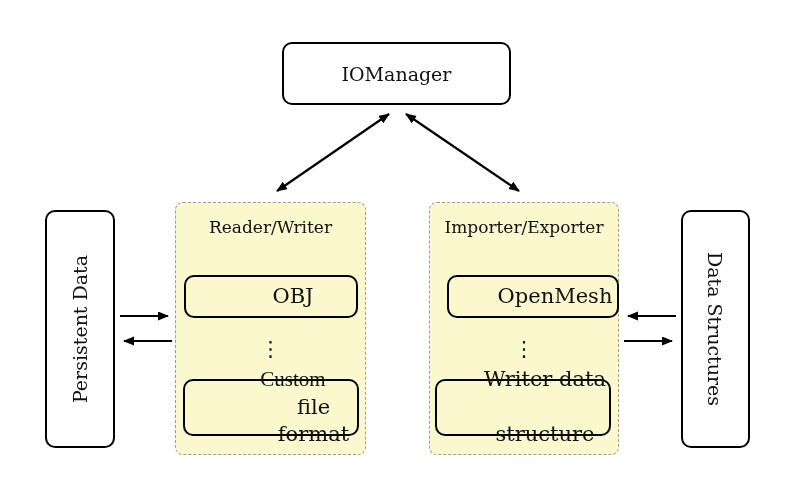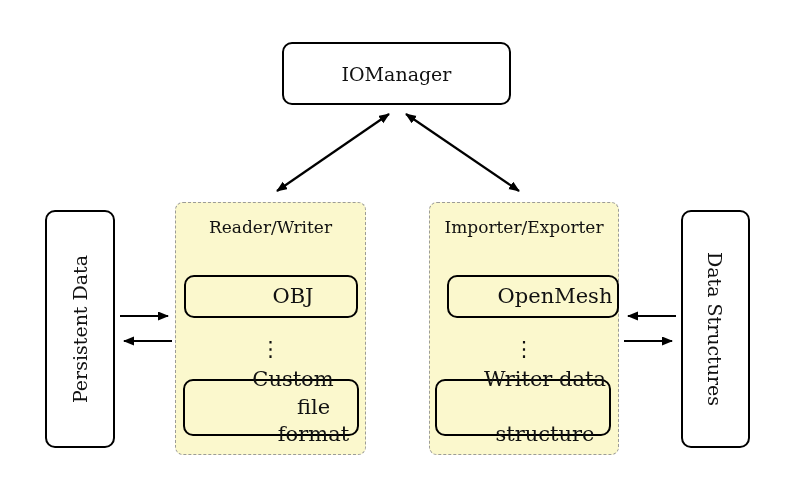--- a/index.html
+++ b/index.html
@@ -111,21 +111,21 @@
   </div>
 
   <div class="group" style="left:175px; top:202px; width:191px; height:253px;">
     <div class="group-title">Reader/Writer</div>
     <div class="item" style="left:8px; top:72px; width:174px; height:43px;">
       <span>OBJ</span>
     </div>
     <div class="ellipsis" style="top:136px;">⋮</div>
     <div class="item" style="left:7px; top:176px; width:176px; height:57px;">
       <span>
-          <span style="display:block;">Custom</span>
+          <span style="display:block;font-family:Liberation Serif, serif;">Custom</span>
           <span style="display:block;margin-left:41px;">file format</span>
         </span>
     </div>
   </div>
 
   <div class="group" style="left:429px; top:202px; width:190px; height:253px;">
     <div class="group-title">Importer/Exporter</div>
     <div class="item" style="left:9px; top:72px; width:172px; height:43px;margin-left:8px;">
       <span>OpenMesh</span>
     </div>

